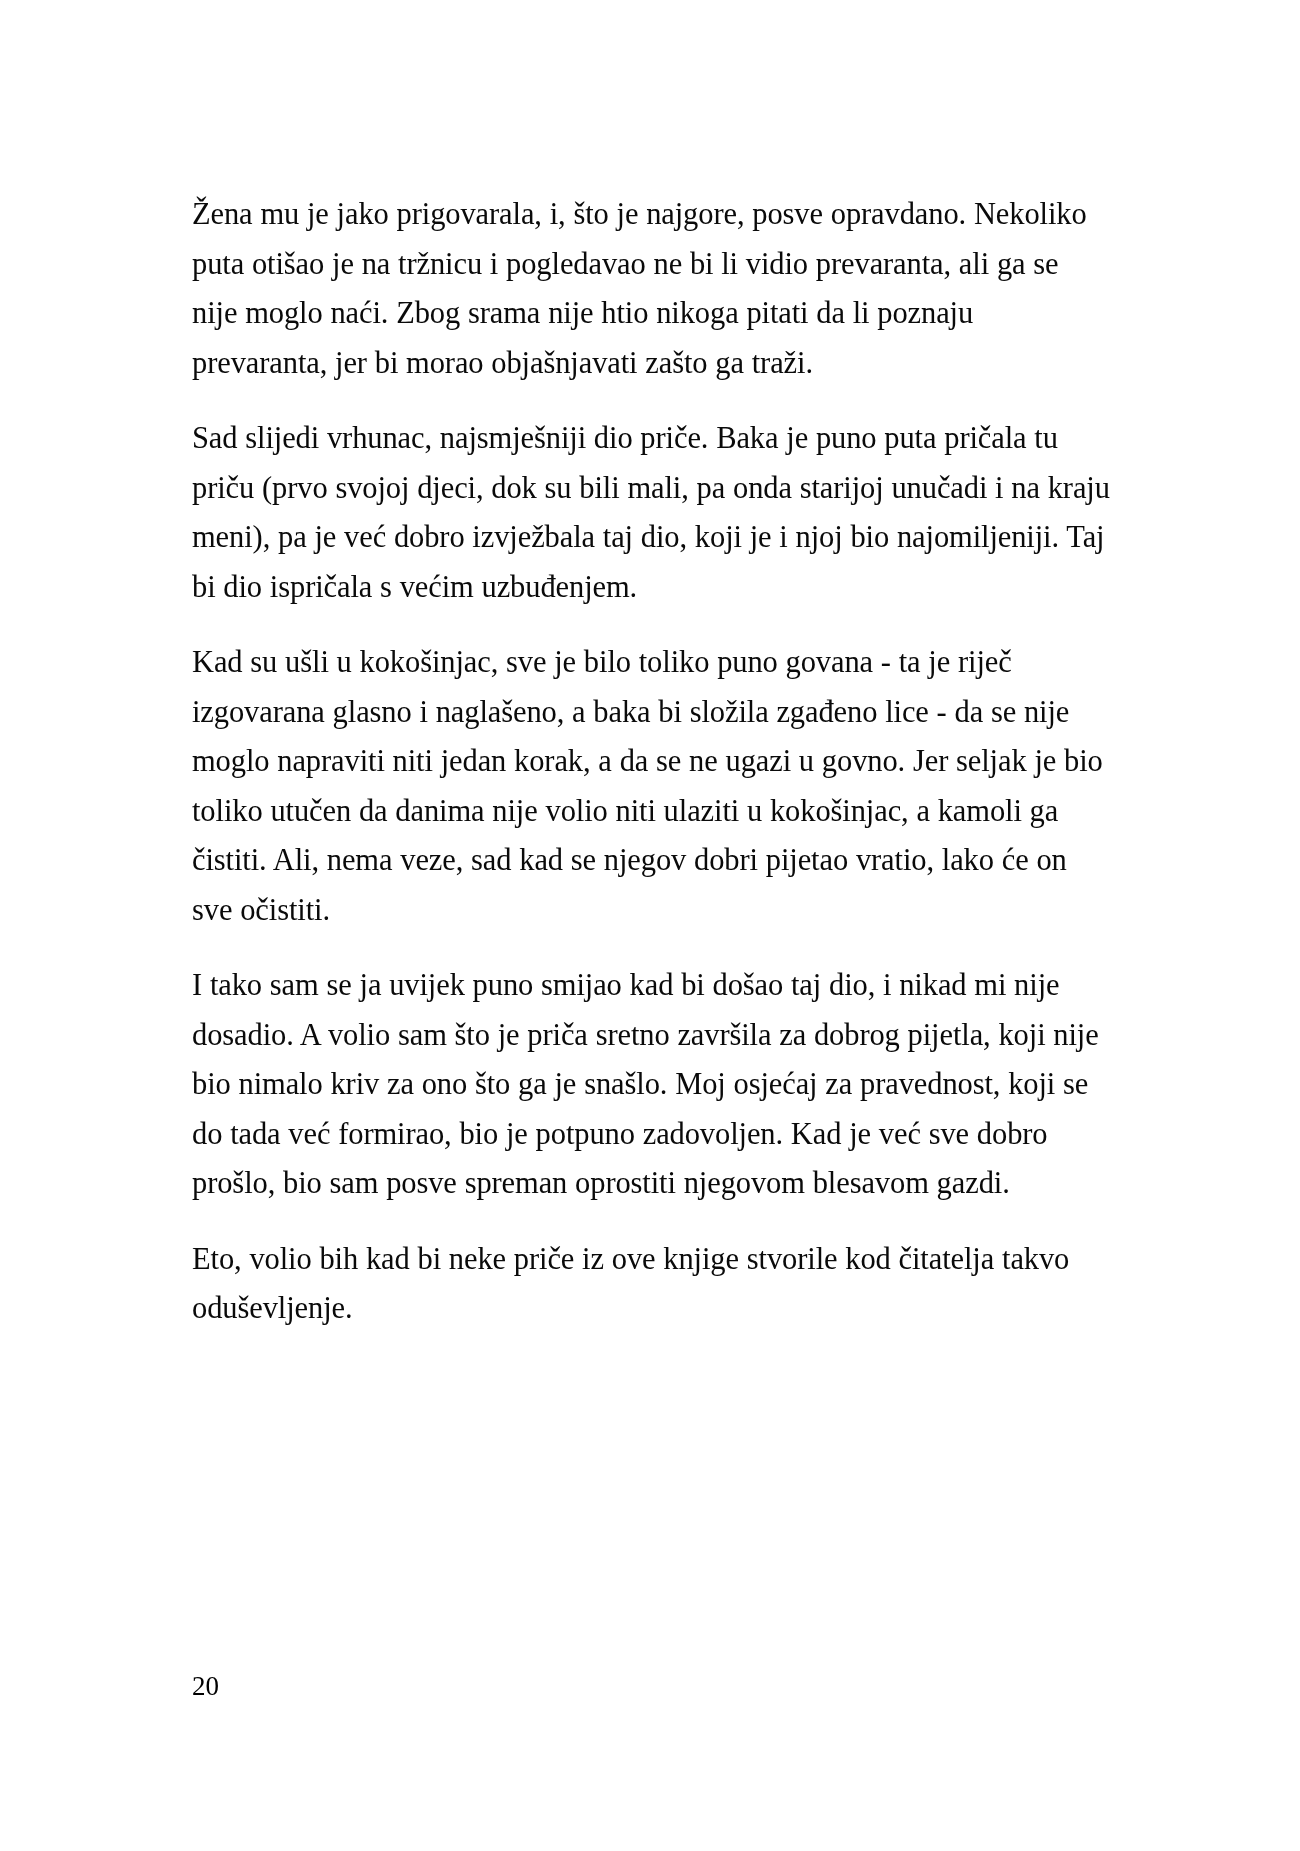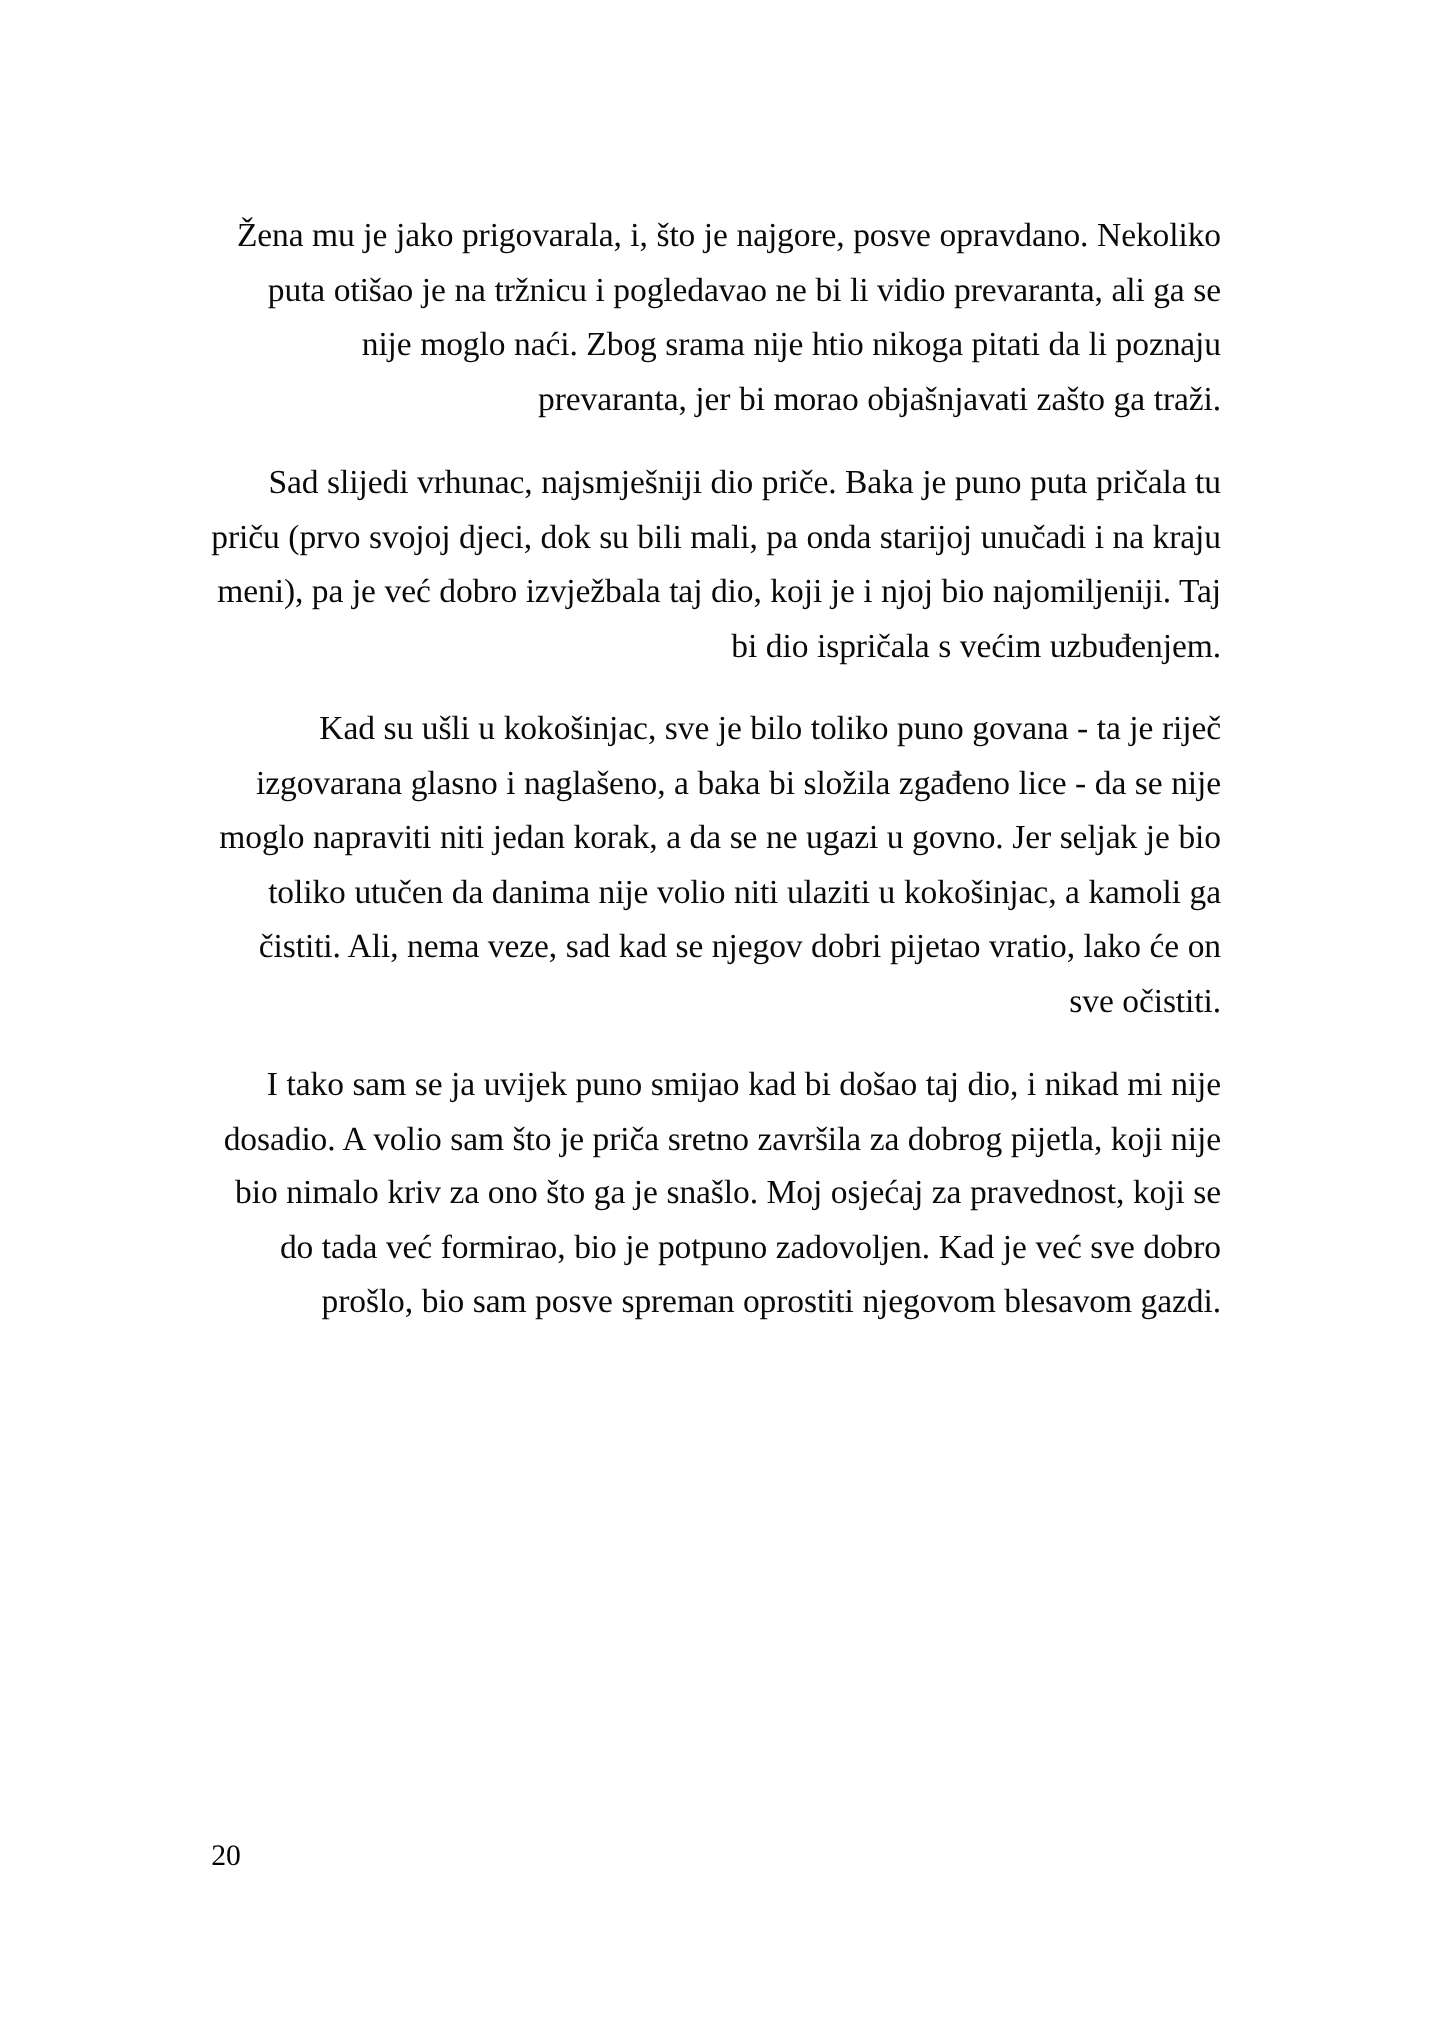--- a/index.html
+++ b/index.html
@@ -24,21 +24,21 @@
   }
   .text-column {
     position: absolute;
     left: 192px;
     top: 190px;
     width: 918px;
   }
   .para {
     font-size: 30.5px;
     line-height: 49.5px;
-    text-align: right;
+    text-align: left;
     margin: 0 0 26px 0;
     letter-spacing: -0.1px;
     word-spacing: 0.3px;
     color: #0a0a0a;
   }
   .para:last-of-type {
     margin-bottom: 0;
   }
   .page-number {
     position: absolute;
@@ -52,17 +52,18 @@
 </head>
 <body>
 
 <div class="page">
 
   <div class="text-column">
     <p class="para">Žena mu je jako prigovarala, i, što je najgore, posve opravdano. Nekoliko puta otišao je na tržnicu i pogledavao ne bi li vidio prevaranta, ali ga se nije moglo naći. Zbog srama nije htio nikoga pitati da li poznaju prevaranta, jer bi morao objašnjavati zašto ga traži.</p>
     <p class="para">Sad slijedi vrhunac, najsmješniji dio priče. Baka je puno puta pričala tu priču (prvo svojoj djeci, dok su bili mali, pa onda starijoj unučadi i na kraju meni), pa je već dobro izvježbala taj dio, koji je i njoj bio najomiljeniji. Taj bi dio ispričala s većim uzbuđenjem.</p>
     <p class="para">Kad su ušli u kokošinjac, sve je bilo toliko puno govana - ta je riječ izgovarana glasno i naglašeno, a baka bi složila zgađeno lice - da se nije moglo napraviti niti jedan korak, a da se ne ugazi u govno. Jer seljak je bio toliko utučen da danima nije volio niti ulaziti u kokošinjac, a kamoli ga čistiti. Ali, nema veze, sad kad se njegov dobri pijetao vratio, lako će on sve očistiti.</p>
     <p class="para">I tako sam se ja uvijek puno smijao kad bi došao taj dio, i nikad mi nije dosadio. A volio sam što je priča sretno završila za dobrog pijetla, koji nije bio nimalo kriv za ono što ga je snašlo. Moj osjećaj za pravednost, koji se do tada već formirao, bio je potpuno zadovoljen. Kad je već sve dobro prošlo, bio sam posve spreman oprostiti njegovom blesavom gazdi.</p>
+    <p class="para">Eto, volio bih kad bi neke priče iz ove knjige stvorile kod čitatelja takvo oduševljenje.</p>
   </div>
 
   <div class="page-number">20</div>
 
 </div>
 
 </body></html>

